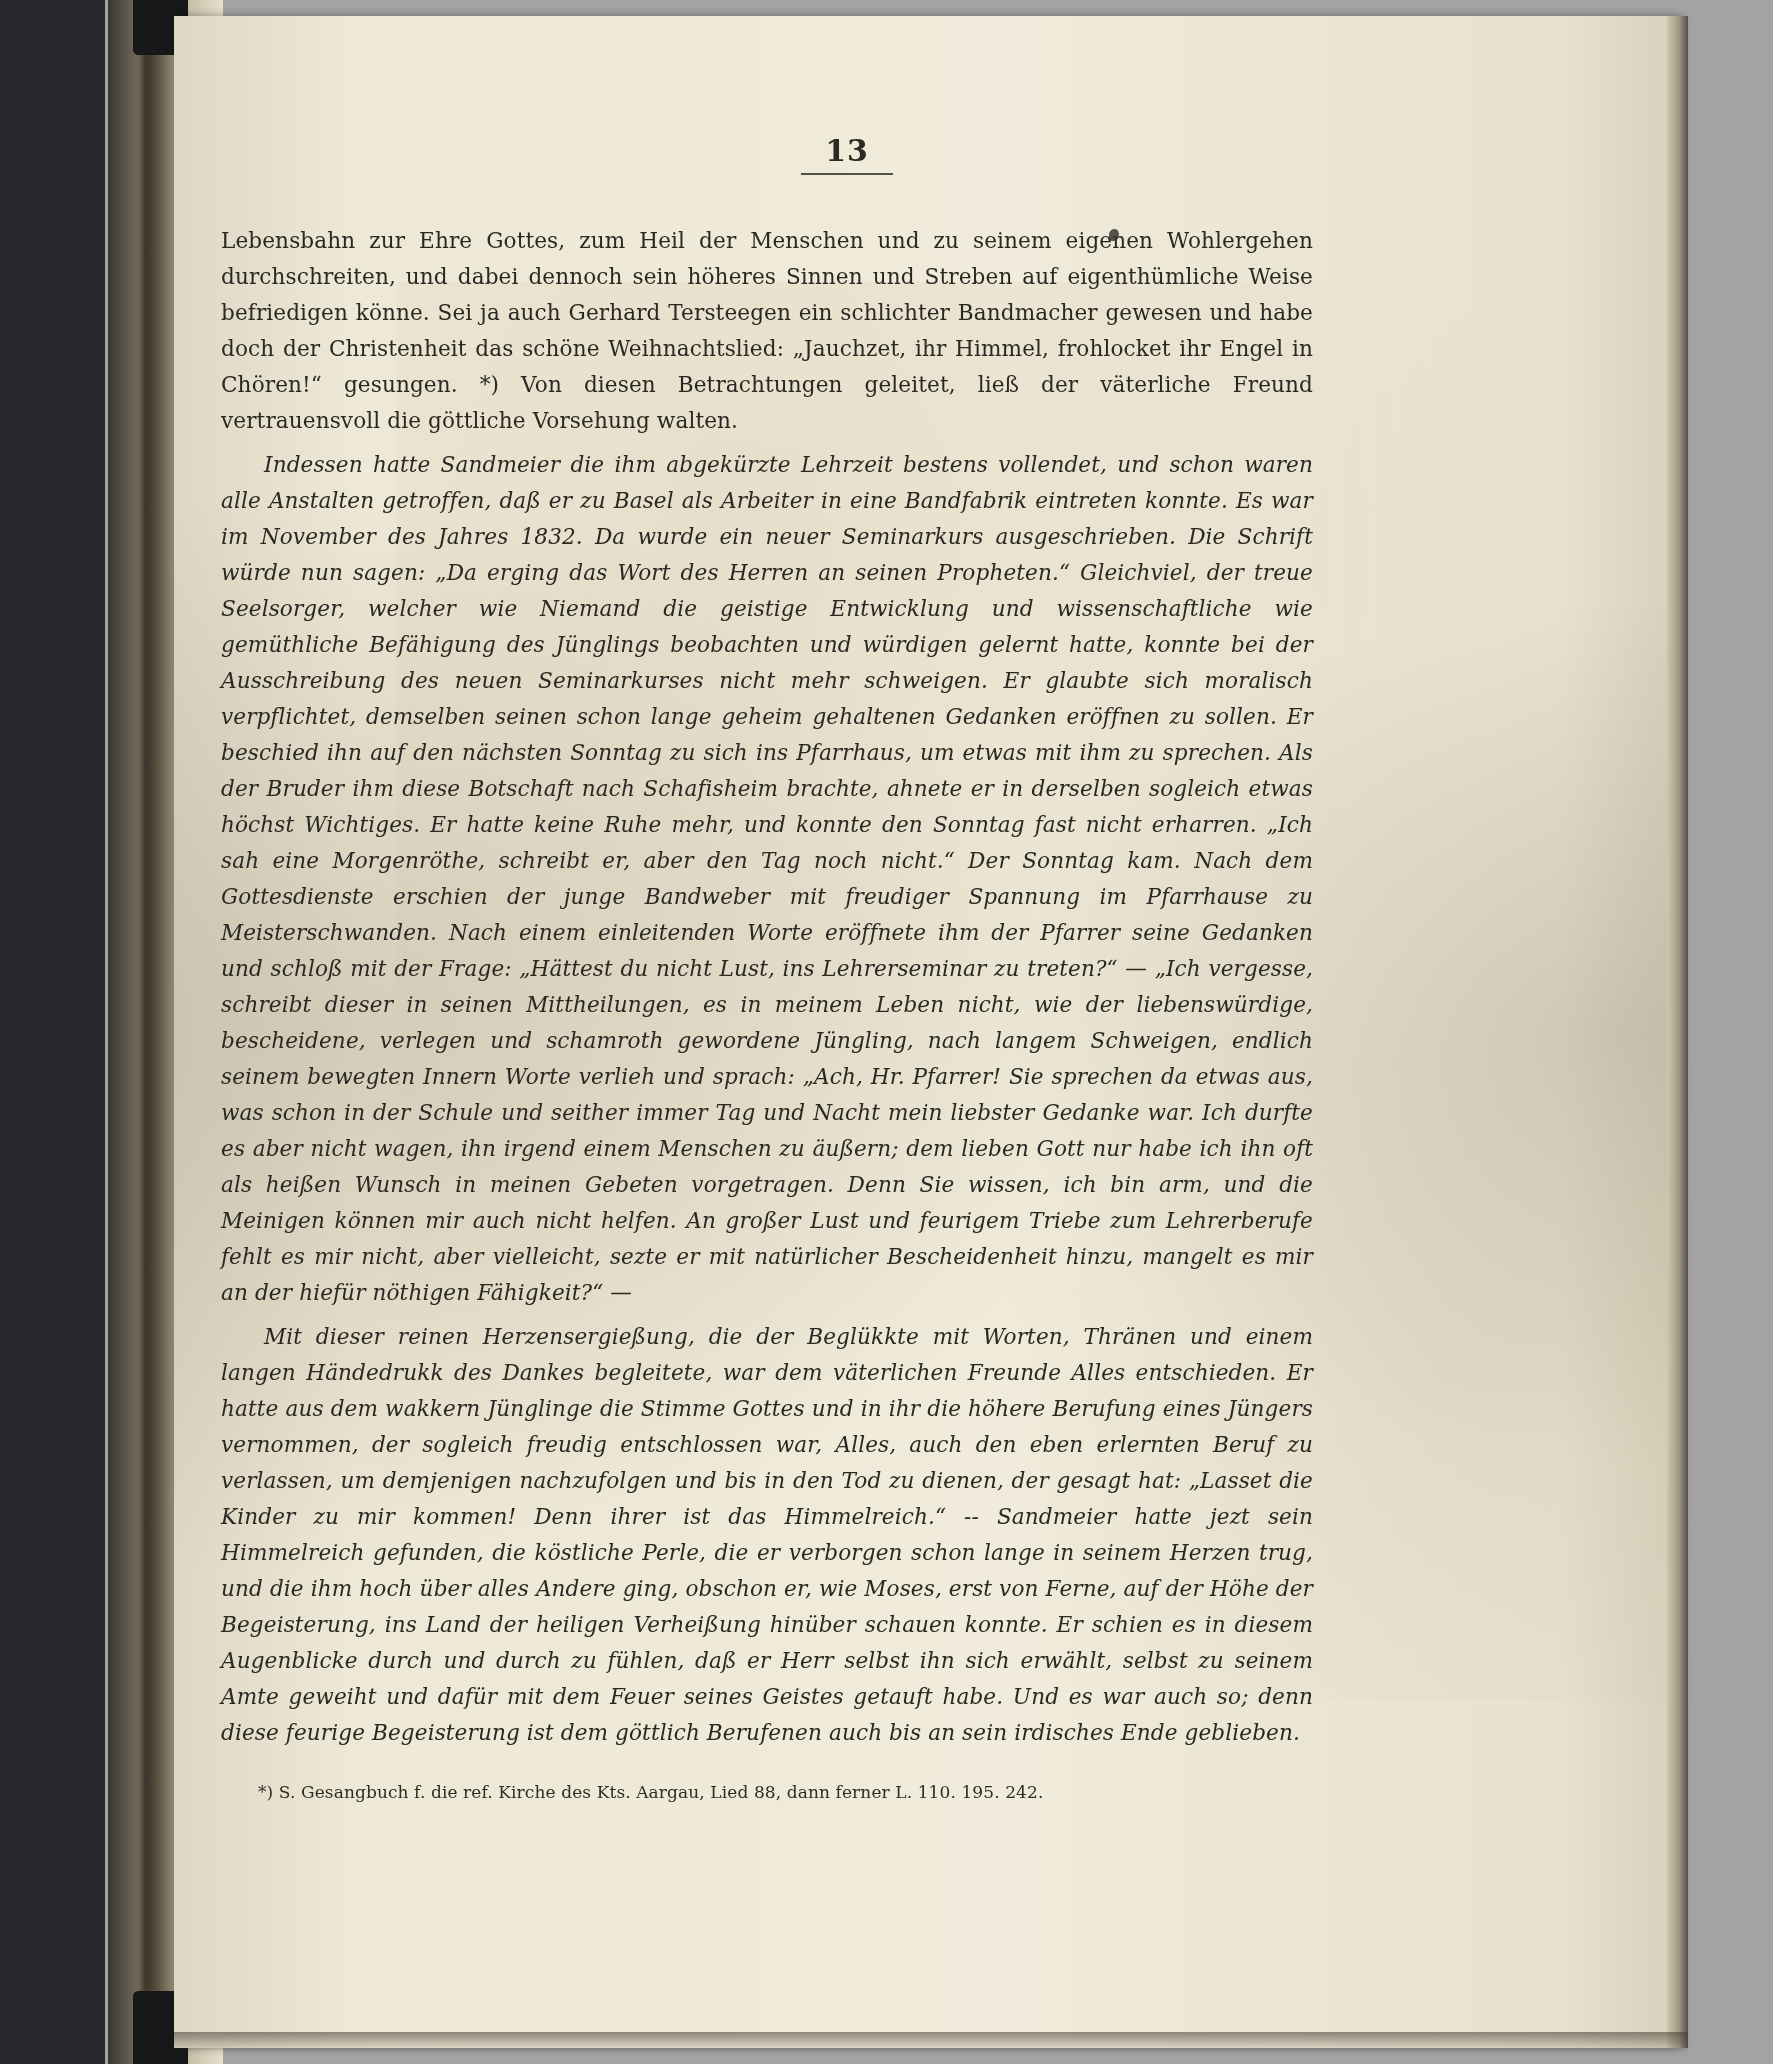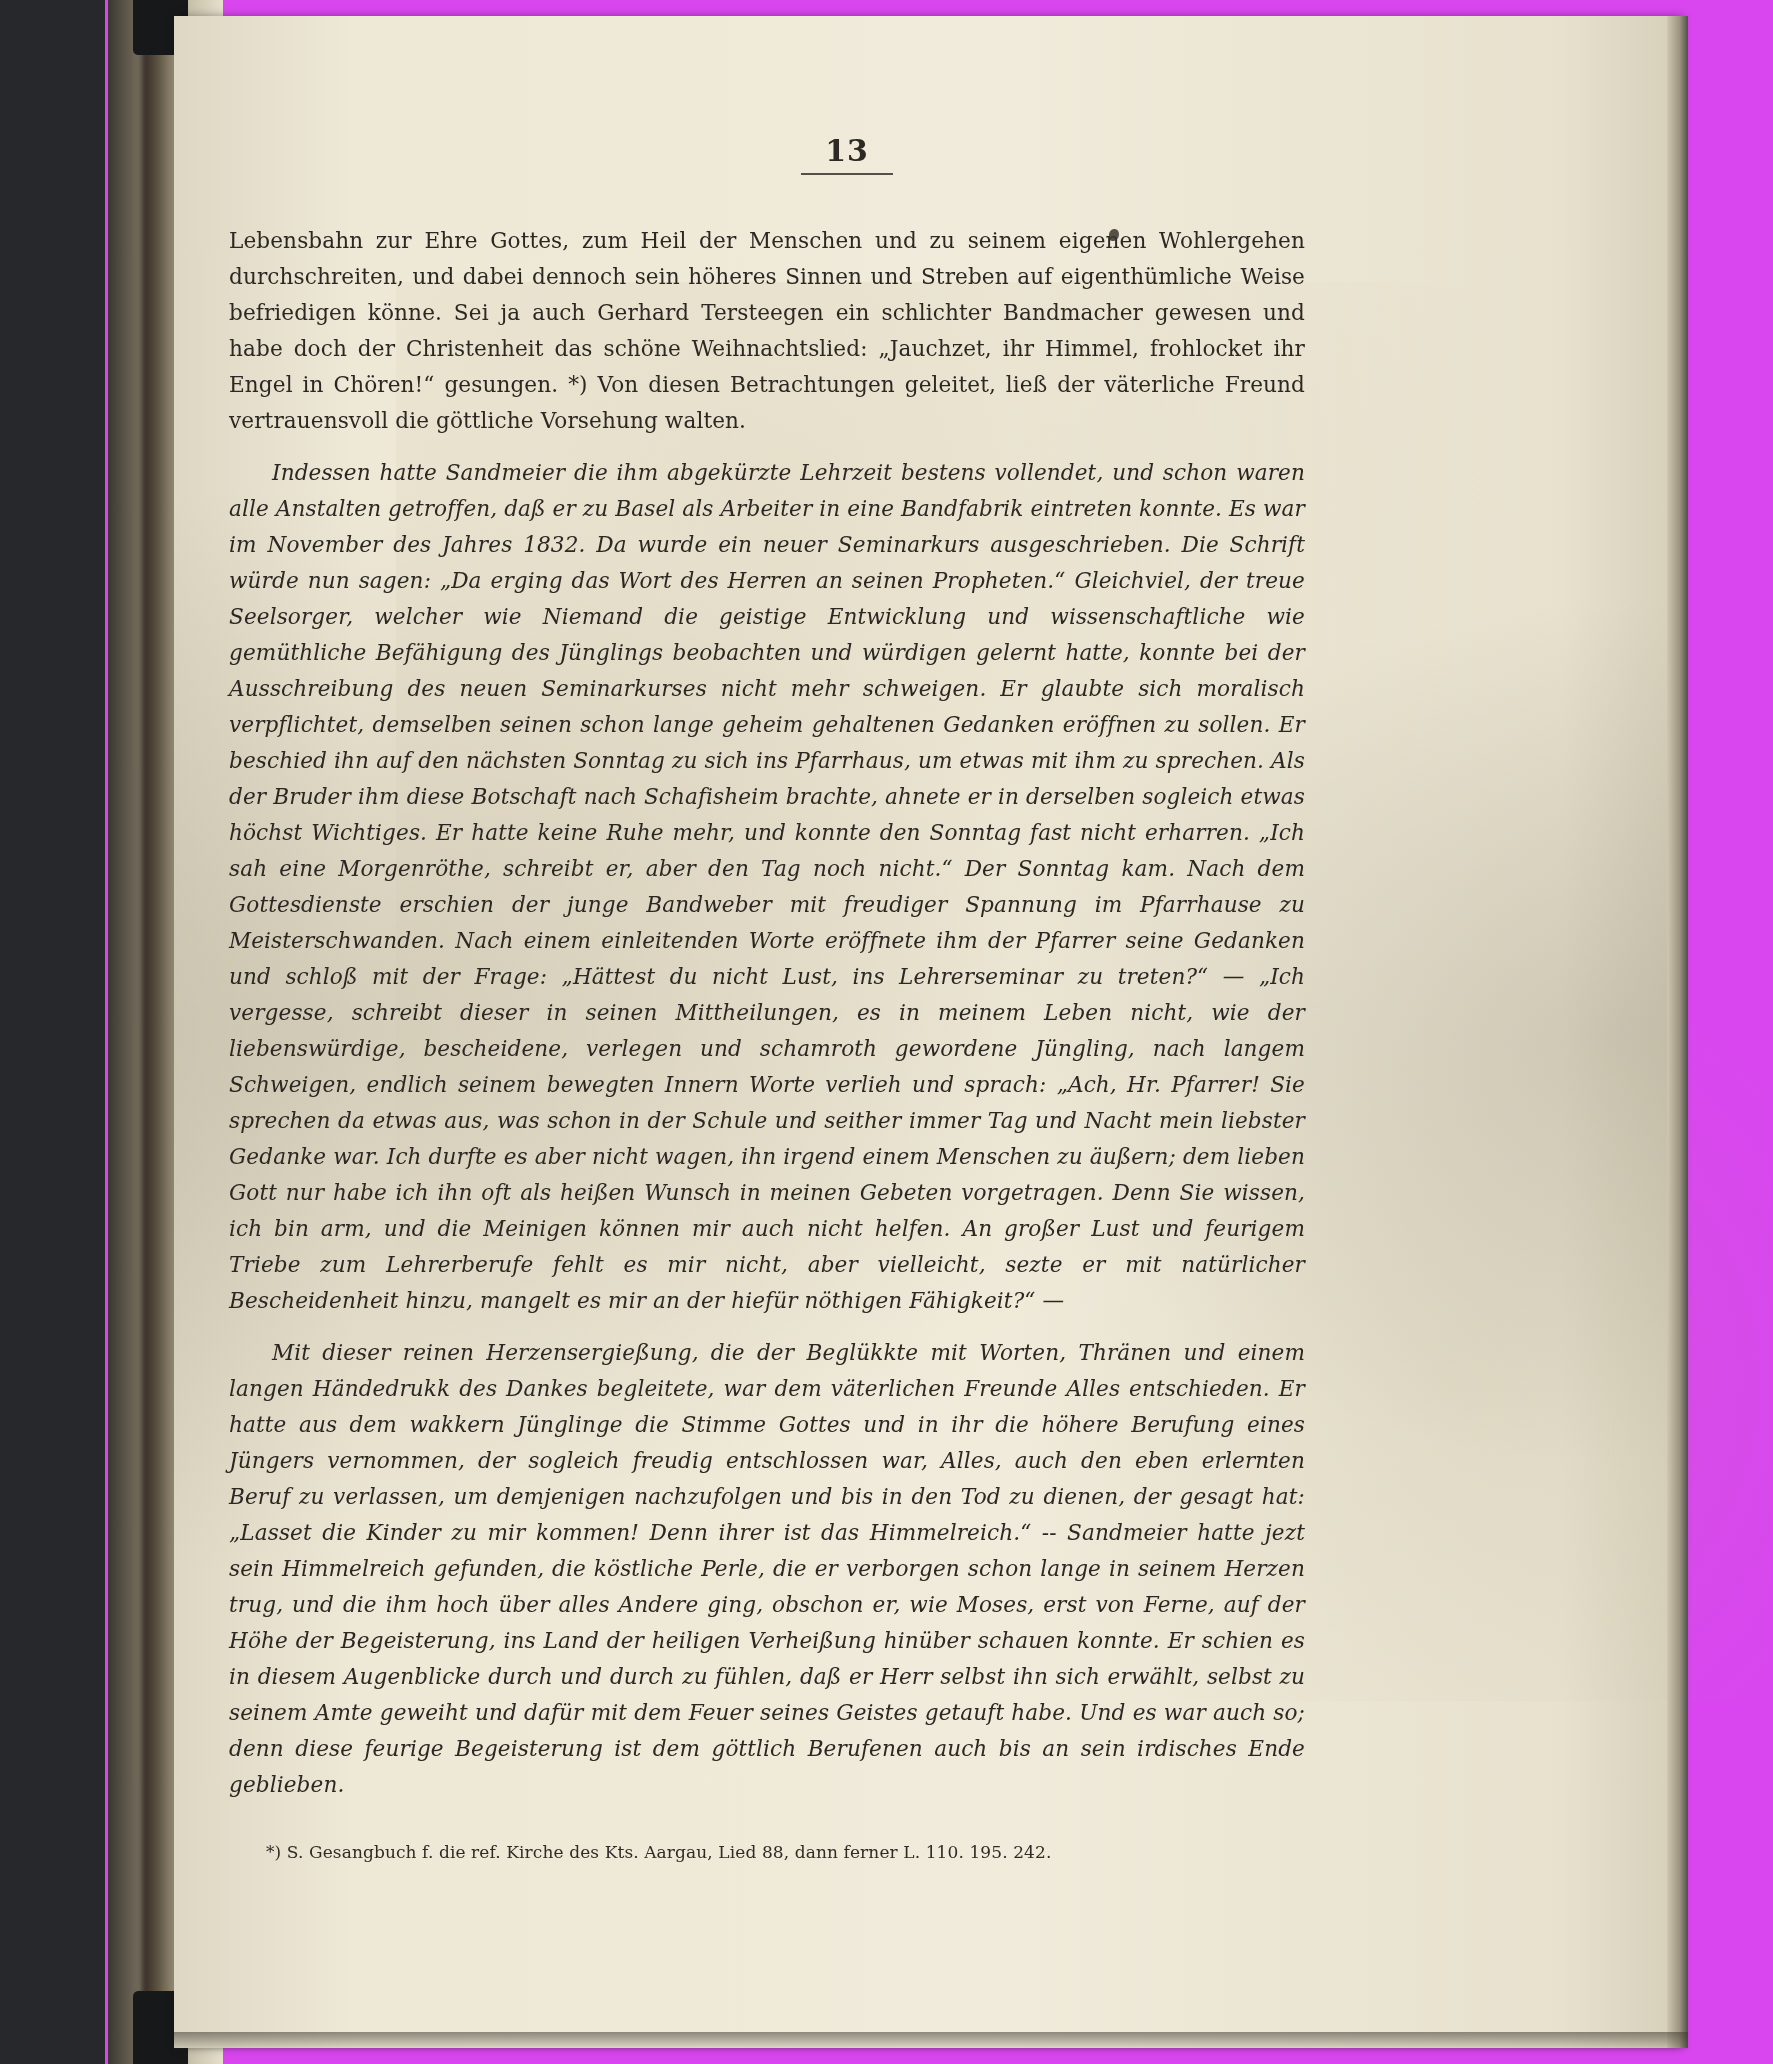--- a/index.html
+++ b/index.html
@@ -10,21 +10,21 @@
     width: 1773px;
     height: 2064px;
     background: #2e3136;
     font-family: "DejaVu Serif", serif;
     overflow: hidden;
   }
   
   .scan {
     position: absolute;
     inset: 0;
-    background: #d946ef;
+    background: #a3a3a3;
     padding-left: 28px;
   }
   .dark-left {
     position: absolute;
     left: 0; top: 0;
     width: 105px; height: 2064px;
     background: #26282c;
   }
   .clip-top {
     position: absolute;
@@ -120,21 +120,21 @@
     font-size: 21.6px;
     line-height: 36px;
     color: #2b2823;
     text-align: justify;
     text-justify: inter-word;
     letter-spacing: 0.1px;
     
     font-synthesis: none;
   }
   .body p {
-    margin: 16px;
+    margin: 8px;
   }
   .body p.indent {
     text-indent: 43px;
     font-style: italic;
   }
   .footnote-rule {
     margin-top: 19.5px;
     width: 372px;
     height: 0.9px;
     background: #6a6355;

